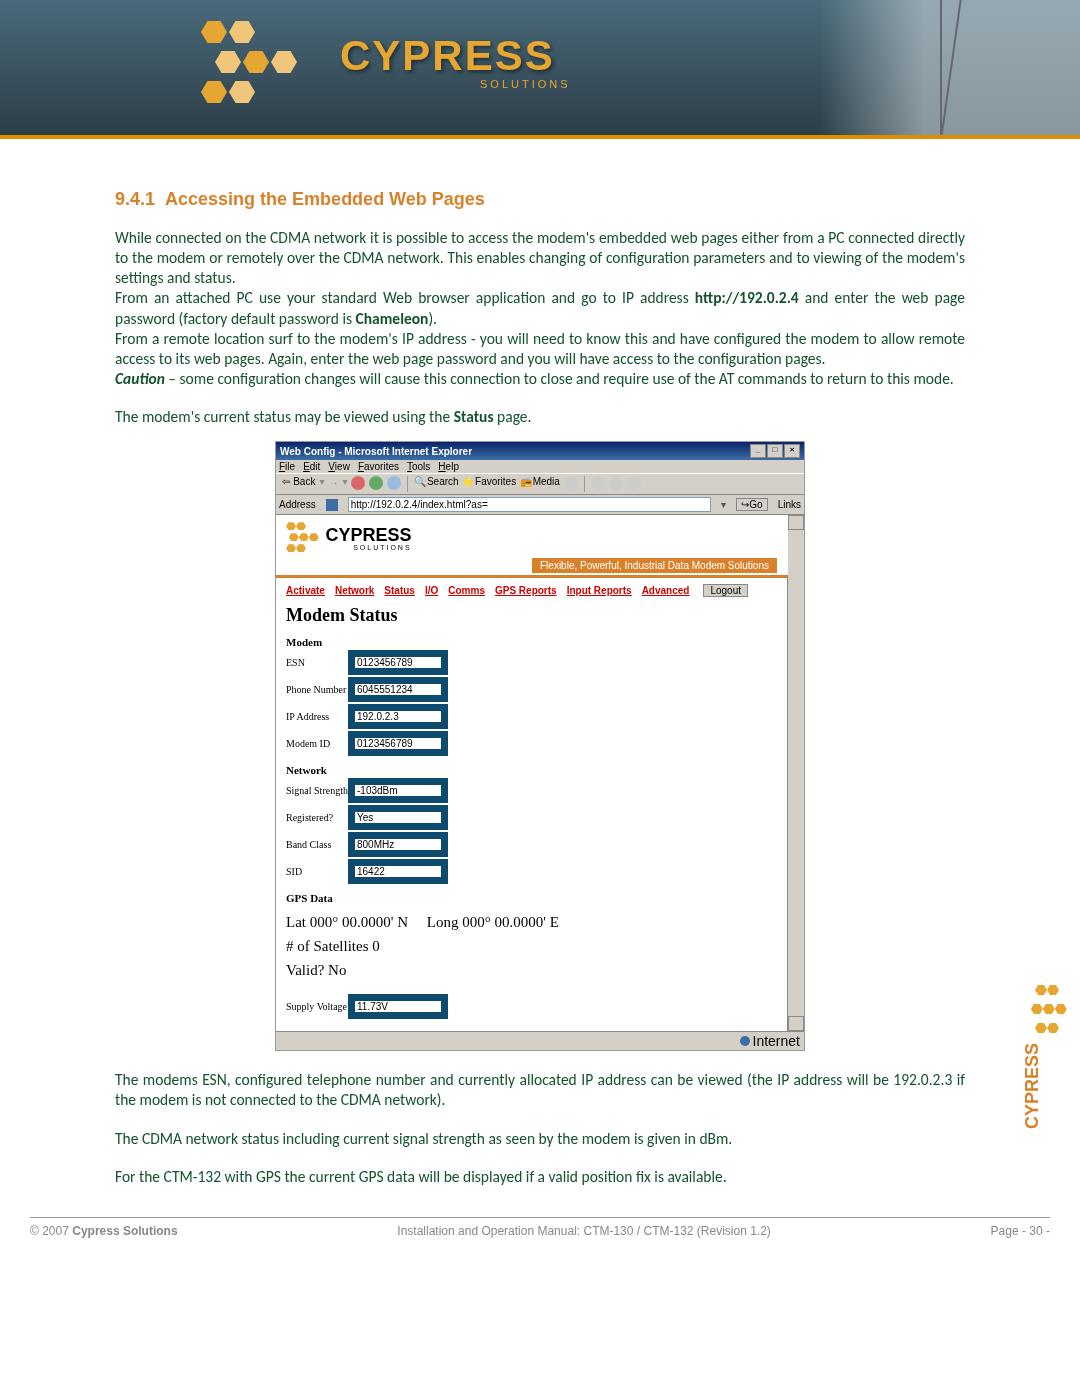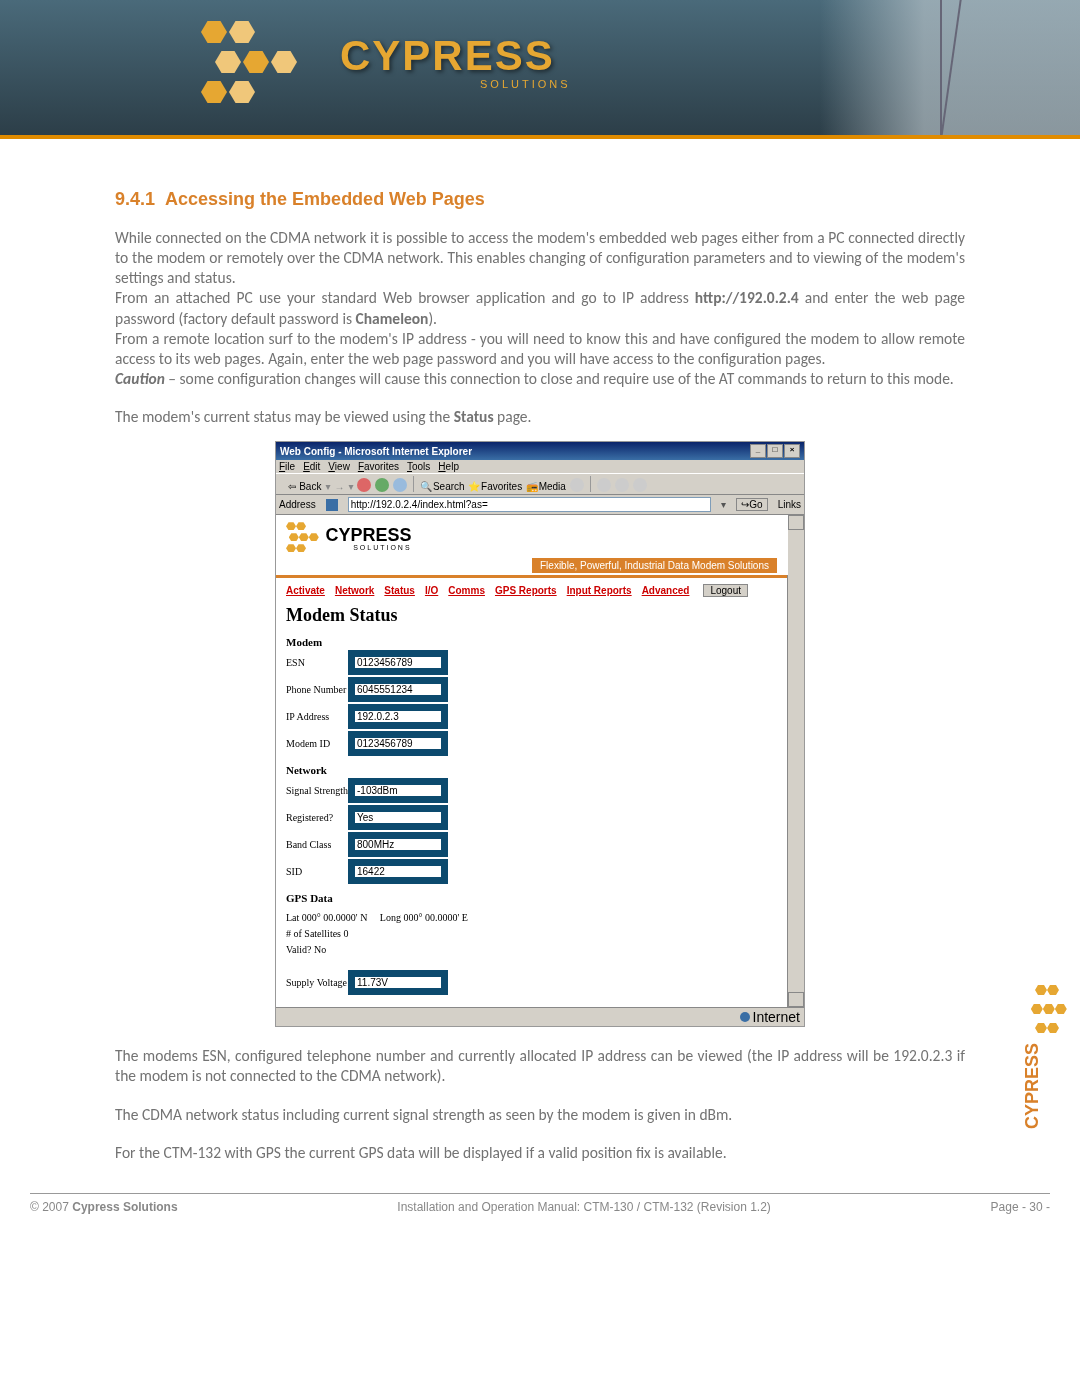--- a/index.html
+++ b/index.html
@@ -91,21 +91,21 @@
     color: #d9812a;
     font-family: Verdana, Arial, sans-serif;
     font-size: 18px;
     font-weight: bold;
     letter-spacing: 0;
     margin: 0 0 18px 0;
   }
   .body-text {
     font-size: 15.5px;
     line-height: 1.3;
-    color: #737373;
+    color: #14532d;
     text-align: justify;
   }
   .body-text b { font-weight: bold; }
   .body-text i { font-style: italic; }
   .body-text p { margin: 0 0 0 0; }
   .spacer { height: 18px; }
 
   .screenshot {
     margin: 15px auto 20px;
     width: 528px;
@@ -140,23 +140,23 @@
     background: #d4d0c8;
     padding: 1px 3px;
     display:flex;
     gap: 8px;
     font-size: 10px;
   }
   .ss-menubar span { text-decoration: underline; text-decoration-color: transparent; }
   .ss-menubar span::first-letter { text-decoration: underline; }
   .ss-toolbar {
     background: #d4d0c8;
-    padding: 2px 12px;
+    padding: 2px 6px;
     display:flex;
-    align-items:flex-end;
+    align-items:flex-start;
     gap: 4px;
     border-top: 1px solid #fff;
     border-bottom: 1px solid #888;
   }
   .tb-ico {
     width:14px; height:14px;
     display:inline-block;
     border-radius:50%;
     background:#ccc;
   }
@@ -290,21 +290,21 @@
   .ss-row input {
     font-family: Tahoma, Arial, sans-serif;
     font-size: 10px;
     padding: 0px 2px;
     border: 7px solid #0c4a6e;
     width: 82px;
     background:#fff;
   }
   .ss-gps {
     font-family: "Times New Roman", serif;
-    font-size: 10px;
+    font-size: 15px;
     line-height: 1.6;
     margin-top: 6px;
   }
   .ss-status {
     background:#d4d0c8;
     border-top:1px solid #888;
     padding: 1px 4px;
     display:flex;
     justify-content:space-between;
     font-size:14px;

